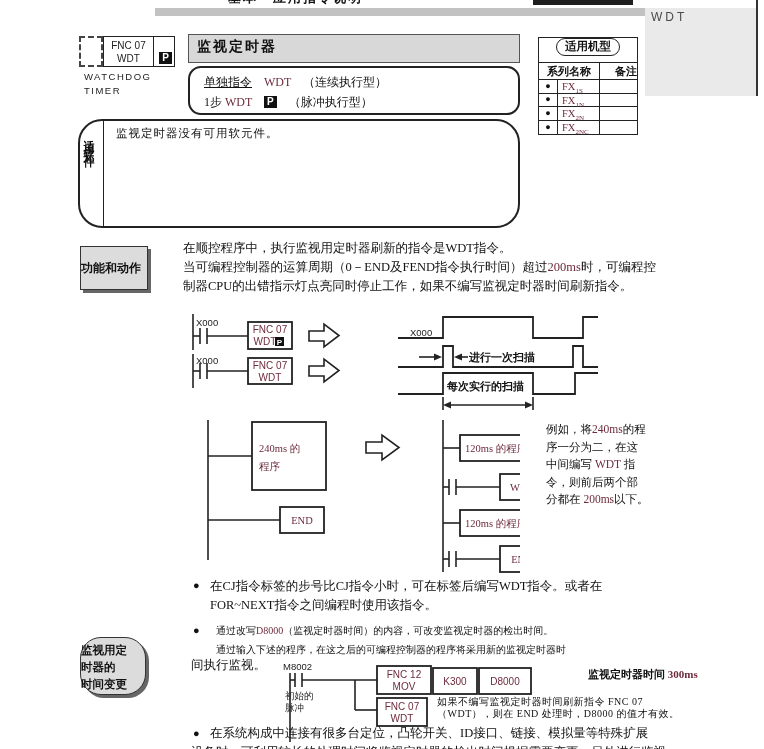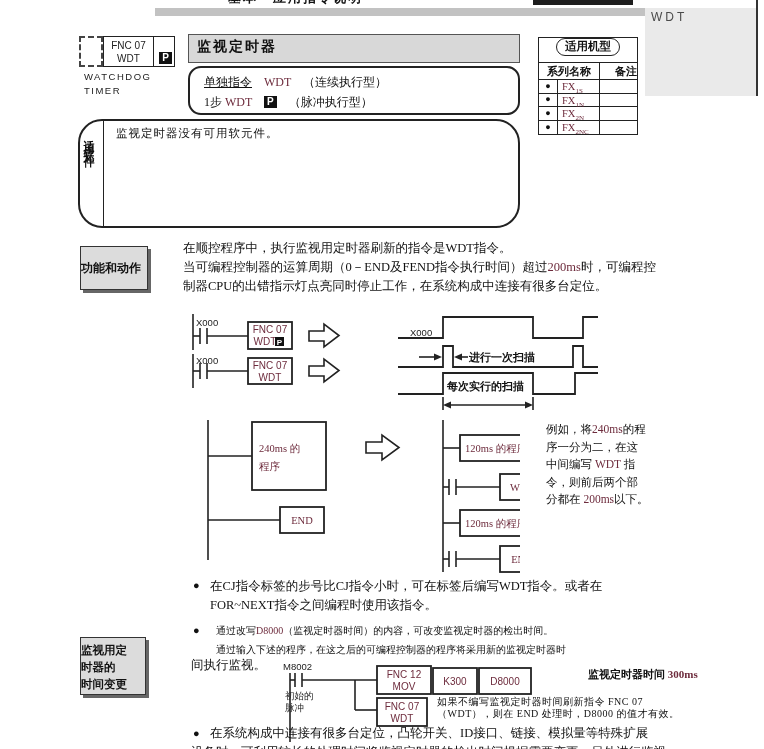--- a/index.html
+++ b/index.html
@@ -58,21 +58,21 @@
   
   #devbox{left:78px;top:119px;width:442px;height:109px;border:2px solid #222;border-radius:24px;}
   #devdivider{left:103px;top:121px;width:0;height:105px;border-left:1.5px solid #222;}
   #devlabel{left:81px;top:131px;writing-mode:vertical-rl;text-orientation:upright;
             font-size:11px;letter-spacing:4px;font-weight:bold;}
   #devtext{left:116px;top:126px;font-size:11.5px;letter-spacing:1px;text-align:center;}
   
   .graybox{background:var(--label_bg,#dcdcdc);border:1px solid #333;box-shadow:3px 3px 0 0 #666;
            font-weight:bold;font-family:"Liberation Serif",serif;}
   #funclabel{left:80px;top:246px;width:68px;height:44px;font-size:12px;line-height:42px;}
-  #changelabel{left:80px;top:637px;width:66px;height:58px;font-size:11.5px;line-height:17px;padding-top:4px;}
+  #changelabel{left:80px;top:637px;width:66px;height:58px;font-size:11.5px;line-height:17px;padding-top:4px;border-radius:21px;}
   
   #funcpara{left:183px;top:239px;width:530px;font-size:12.5px;line-height:19px;}
   
   #svgA{left:185px;top:308px;}
   #svgB{left:185px;top:412px;}
   #svgC{left:245px;top:656px;}
   .w{stroke:#222;stroke-width:1.6;fill:none;}
   .wv{stroke:#222;stroke-width:1.8;fill:none;}
   .bx{fill:#fff;stroke:#222;stroke-width:1.8;}
   .bt{font-size:10px;fill:var(--keyword,#6d2b3c);font-family:"Liberation Sans",sans-serif;}
@@ -167,21 +167,21 @@
   <div class="abs" id="devdivider"></div>
   <div class="abs" id="devlabel">适用软元件</div>
   <div class="abs" id="devtext">监视定时器没有可用软元件。</div>
 
   <div class="abs graybox" id="funclabel">
     <span>功能和动作</span>
   </div>
   <div class="abs" id="funcpara">
     <div>在顺控程序中，执行监视用定时器刷新的指令是WDT指令。</div>
     <div><span>当可编程控制器的运算周期（0－END及FEND指令执行时间）超过</span><span class="kw">200ms</span><span>时，可编程控</span></div>
-    <div>制器CPU的出错指示灯点亮同时停止工作，在系统构成中连接有很多台定位。</div>
+    <div>制器CPU的出错指示灯点亮同时停止工作，如果不编写监视定时器时间刷新指令。</div>
   </div>
 
   <svg class="abs" id="svgA" width="415" height="103" viewBox="0 0 415 103">
     <g>
       <line class="w" x1="8" y1="6" x2="8" y2="42"></line>
       <text class="lbl" x="11" y="18">X000</text>
       <line class="w" x1="8" y1="28" x2="15" y2="28"></line>
       <line class="w" x1="15" y1="20" x2="15" y2="36"></line>
       <line class="w" x1="22" y1="20" x2="22" y2="36"></line>
       <line class="w" x1="22" y1="28" x2="63" y2="28"></line>

